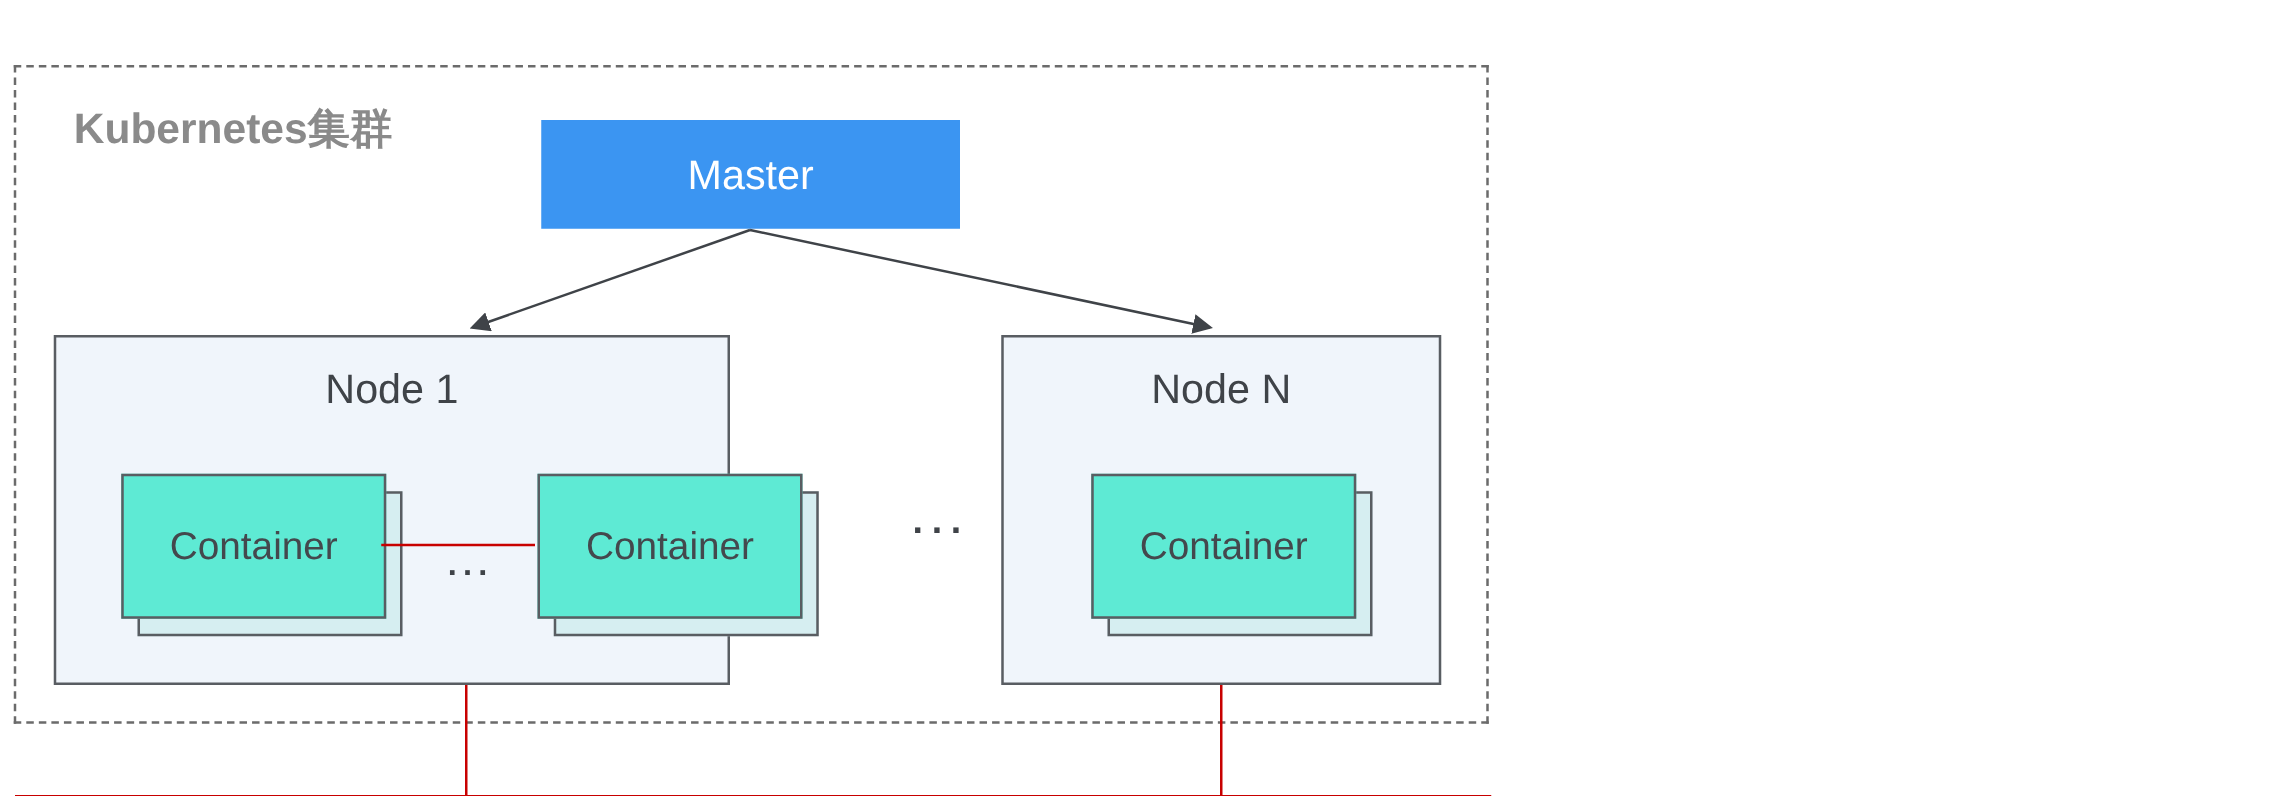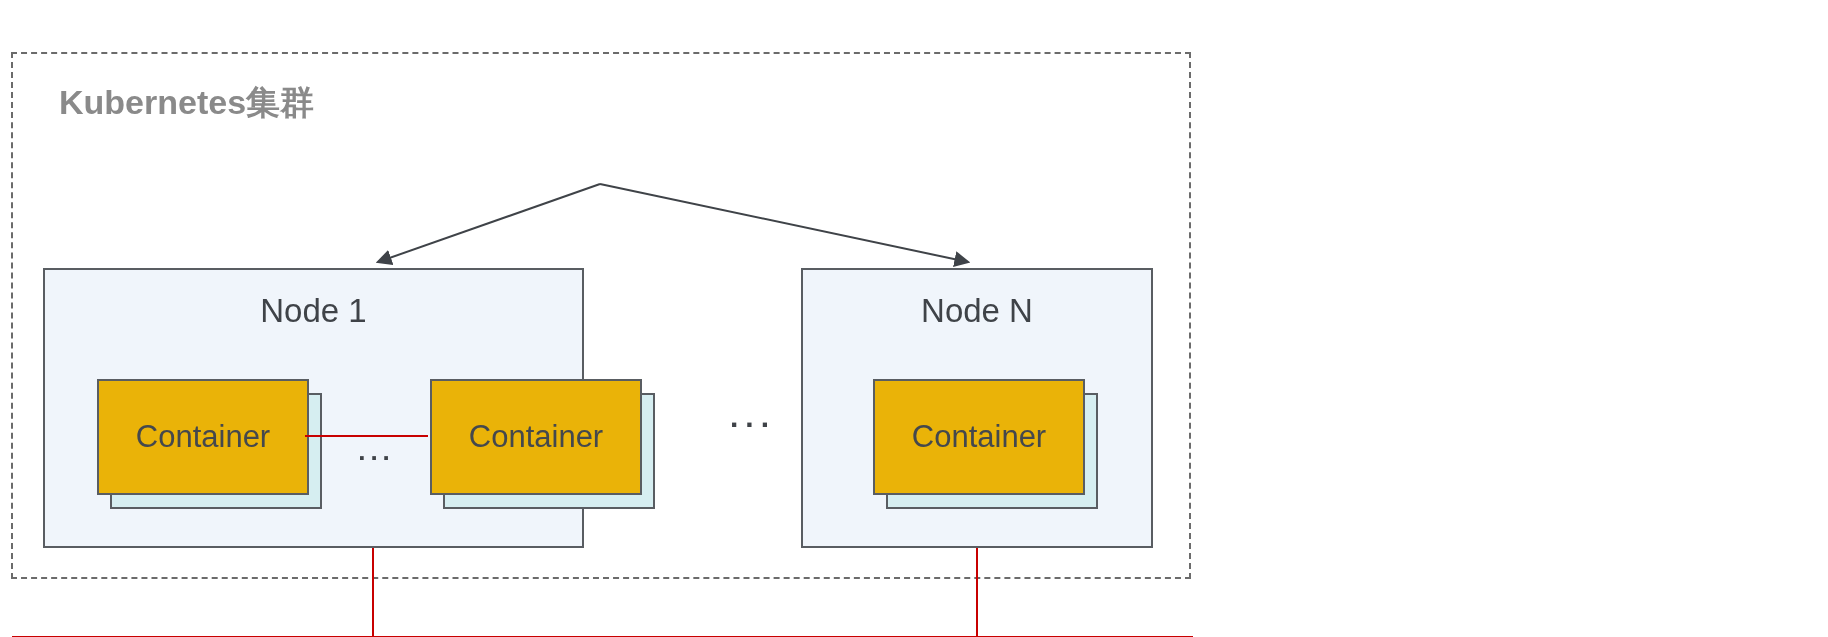--- a/index.html
+++ b/index.html
@@ -68,21 +68,21 @@
     position: absolute;
     left: 13px; top: 14px;
     width: 212px; height: 116px;
     background: #d6eef1;
     border: 2px solid #595d62;
   }
   .stack .front {
     position: absolute;
     left: 0; top: 0;
     width: 212px; height: 116px;
-    background: #eab308;
+    background: #5eead4;
     border: 2px solid #595d62;
     display: flex; align-items: center; justify-content: center;
     font-size: 31px;
     color: #44484d;
   }
   .stack-a { left: 52px; top: 109px; }
   .stack-b { left: 385px; top: 109px; }
   .stack-n { left: 70px; top: 109px; }
   .red-hline {
     position: absolute;
@@ -130,20 +130,23 @@
 </style>
 </head>
 <body>
 
 <div class="canvas">
 
   <div class="cluster">
     <div class="cluster-title">Kubernetes集群</div>
   </div>
 
+  <div class="master">
+    <span>Master</span>
+  </div>
 
   <svg class="connectors" viewBox="0 0 1828 637" xmlns="http://www.w3.org/2000/svg">
     <defs>
       <marker id="arrowhead" viewBox="0 0 10 10" refX="8.5" refY="5" markerWidth="8" markerHeight="8" orient="auto-start-reverse">
         <path d="M0,0 L10,5 L0,10 z" fill="#3f4348"></path>
       </marker>
     </defs>
     <line x1="600" y1="144" x2="378" y2="222" stroke="#3f4348" stroke-width="2" marker-end="url(#arrowhead)"></line>
     <line x1="600" y1="144" x2="968" y2="222" stroke="#3f4348" stroke-width="2" marker-end="url(#arrowhead)"></line>
   </svg>

